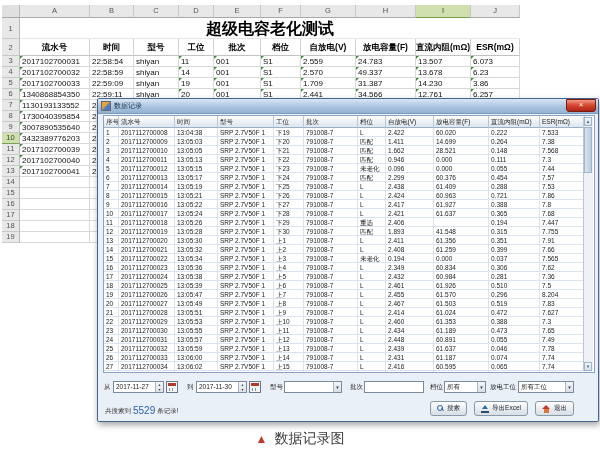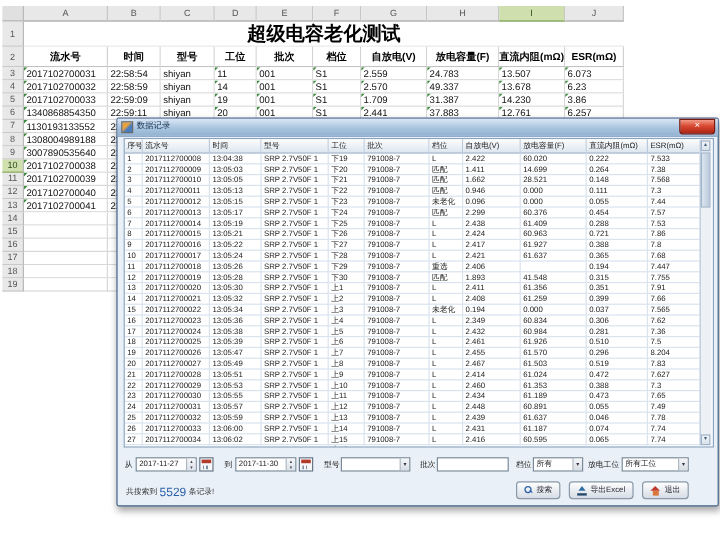--- a/index.html
+++ b/index.html
@@ -170,40 +170,40 @@
       </div>
       <div class="xrow">
         <div class="xrn">6</div>
         <div class="xc tri" style="width: 70px;">1340868854350</div>
         <div class="xc" style="width: 44px;">22:59:11</div>
         <div class="xc" style="width: 45px;">shiyan</div>
         <div class="xc tri" style="width: 35px;">20</div>
         <div class="xc tri" style="width: 47px;">001</div>
         <div class="xc tri" style="width: 40px;">S1</div>
         <div class="xc tri" style="width: 55px;">2.441</div>
-        <div class="xc tri" style="width: 60px;">37.883</div>
+        <div class="xc tri" style="width: 60px;">34.566</div>
         <div class="xc tri" style="width: 55px;">12.761</div>
         <div class="xc tri" style="width: 49px;">6.257</div>
       </div>
       <div class="xrow">
         <div class="xrn">7</div>
         <div class="xc tri" style="width: 70px;">1130193133552</div>
         <div class="xc" style="width: 44px;">22</div>
         <div class="xc" style="width: 45px;"></div>
         <div class="xc" style="width: 35px;"></div>
         <div class="xc" style="width: 47px;"></div>
         <div class="xc" style="width: 40px;"></div>
         <div class="xc" style="width: 55px;"></div>
         <div class="xc" style="width: 60px;"></div>
         <div class="xc" style="width: 55px;"></div>
         <div class="xc" style="width: 49px;"></div>
       </div>
       <div class="xrow">
         <div class="xrn">8</div>
-        <div class="xc tri" style="width: 70px;">1308004989188</div>
+        <div class="xc tri" style="width: 70px;">1730040395854</div>
         <div class="xc" style="width: 44px;">22</div>
         <div class="xc" style="width: 45px;"></div>
         <div class="xc" style="width: 35px;"></div>
         <div class="xc" style="width: 47px;"></div>
         <div class="xc" style="width: 40px;"></div>
         <div class="xc" style="width: 55px;"></div>
         <div class="xc" style="width: 60px;"></div>
         <div class="xc" style="width: 55px;"></div>
         <div class="xc" style="width: 49px;"></div>
       </div>
@@ -215,21 +215,21 @@
         <div class="xc" style="width: 35px;"></div>
         <div class="xc" style="width: 47px;"></div>
         <div class="xc" style="width: 40px;"></div>
         <div class="xc" style="width: 55px;"></div>
         <div class="xc" style="width: 60px;"></div>
         <div class="xc" style="width: 55px;"></div>
         <div class="xc" style="width: 49px;"></div>
       </div>
       <div class="xrow">
         <div class="xrn xselh">10</div>
-        <div class="xc tri" style="width: 70px;">2017102700038</div>
+        <div class="xc tri" style="width: 70px;">3432389776203</div>
         <div class="xc" style="width: 44px;">22</div>
         <div class="xc" style="width: 45px;"></div>
         <div class="xc" style="width: 35px;"></div>
         <div class="xc" style="width: 47px;"></div>
         <div class="xc" style="width: 40px;"></div>
         <div class="xc" style="width: 55px;"></div>
         <div class="xc" style="width: 60px;"></div>
         <div class="xc" style="width: 55px;"></div>
         <div class="xc" style="width: 49px;"></div>
       </div>
@@ -799,13 +799,16 @@
           <span>导出Excel</span>
         </span>
         <span class="dbtn">
           <span class="ic-home"></span>
           <span>退出</span>
         </span>
       </span>
     </div>
   </div>
 
+  <div class="caption">
+    <span class="cap-marker">▲</span><span>数据记录图</span>
+  </div>
 </div>
 
 </body></html>

